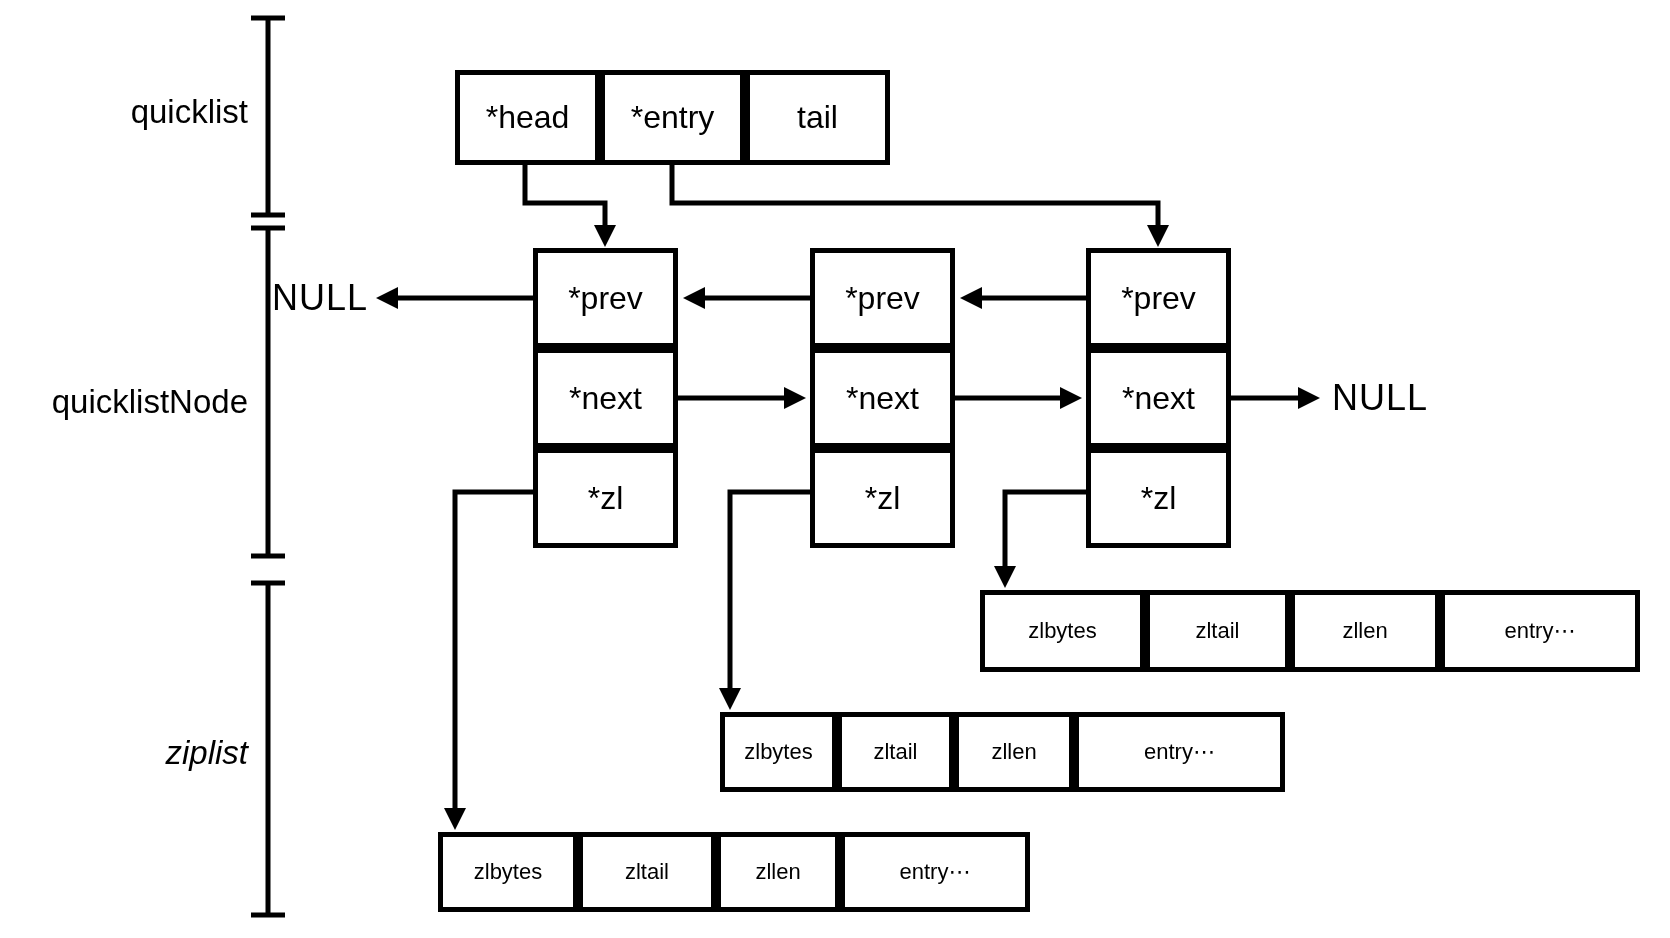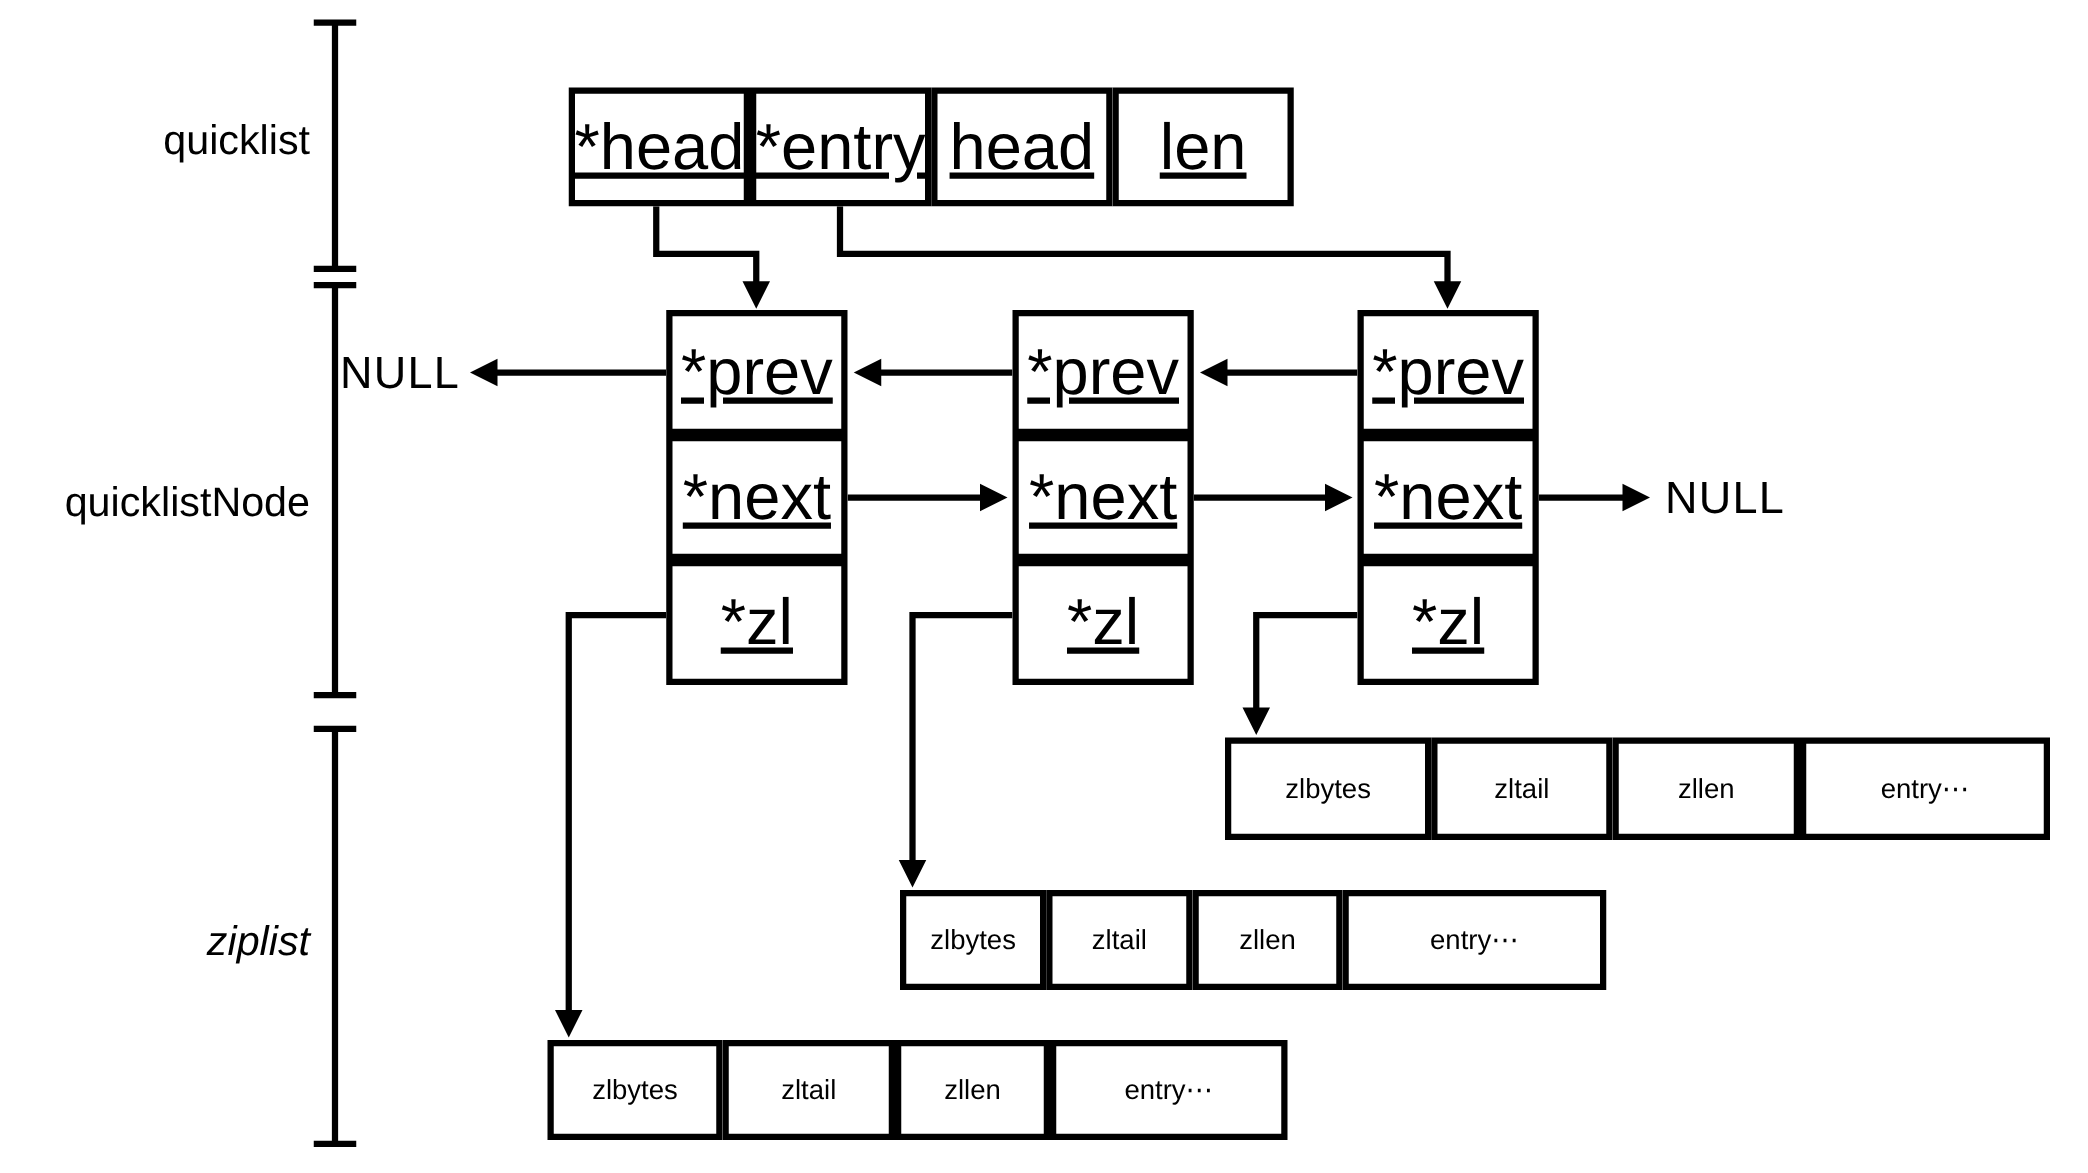--- a/index.html
+++ b/index.html
@@ -47,21 +47,21 @@
   .struct.col { flex-direction: column; }
   .cell {
     box-sizing: border-box;
     border: 5px solid #000000;
     background: #ffffff;
     display: flex;
     align-items: center;
     justify-content: center;
     white-space: nowrap;
   }
-  .cell.big { font-size: 52px; text-decoration: underline; }
+  .cell.big { font-size: 32px; }
   .cell.small { font-size: 22px; }
 </style>
 </head>
 <body>
 
 <div id="canvas">
 
   <svg id="connector-layer" viewBox="0 0 1670 938" xmlns="http://www.w3.org/2000/svg">
 
     <path class="line" d="M251,18 H285 M268,18 V215 M251,215 H285"></path>
@@ -127,22 +127,21 @@
   <div class="side-label" style="top:90px;">quicklist</div>
   <div class="side-label" style="top:380px;">quicklistNode</div>
   <div class="side-label" style="top:731px;font-style:italic;">ziplist</div>
 
   <div class="null-label" style="left:238px; top:276px; width:130px; justify-content:flex-end;">NULL</div>
   <div class="null-label" style="left:1332px; top:376px; width:150px;">NULL</div>
 
   <div class="struct row" style="left:455px; top:70px;">
     <div class="cell big" style="width:145px; height:95px;">*head</div>
     <div class="cell big" style="width:145px; height:95px;">*entry</div>
-    <div class="cell big" style="width:145px; height:95px;">head</div>
-    <div class="cell big" style="width:145px; height:95px;">len</div>
+    <div class="cell big" style="width:145px; height:95px;">tail</div>
   </div>
 
   <div class="struct col" style="left:533px; top:248px;">
     <div class="cell big" style="width:145px; height:100px;">*prev</div>
     <div class="cell big" style="width:145px; height:100px;">*next</div>
     <div class="cell big" style="width:145px; height:100px;">*zl</div>
   </div>
 
   <div class="struct col" style="left:810px; top:248px;">
     <div class="cell big" style="width:145px; height:100px;">*prev</div>

